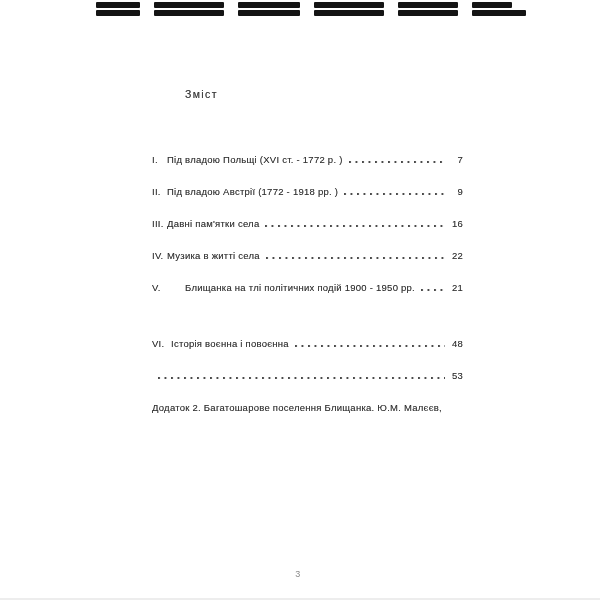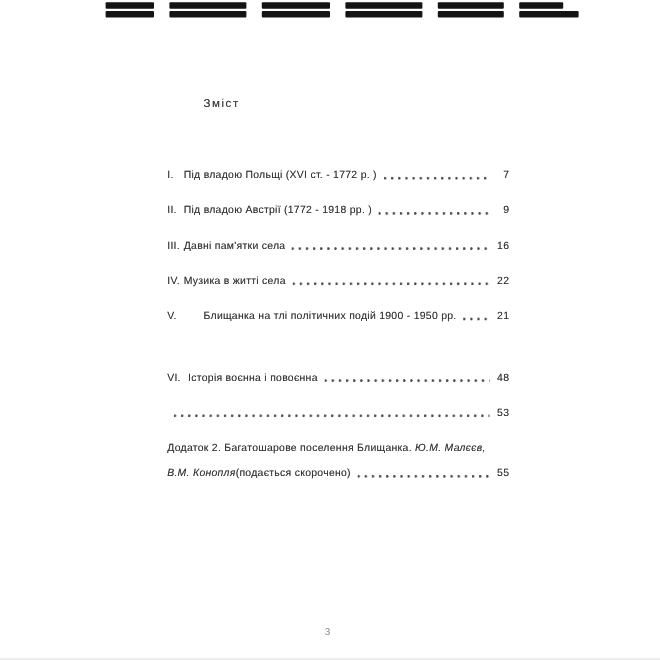--- a/index.html
+++ b/index.html
@@ -35,21 +35,21 @@
   .num-mid{min-width:19px;margin-top:24px;}
   .txt{flex:0 1 auto;}
   .leader{
     flex:1 1 auto;height:4px;align-self:flex-end;
     margin:0 5px 2px 6px;min-width:10px;
     background-image:radial-gradient(circle at 1px 2px,#4a4a4a .9px,transparent 1.45px);
     background-size:6.5px 4px;background-repeat:repeat-x;background-position:left bottom;
   }
   .pg{flex:0 0 auto;min-width:13px;text-align:right;}
   .entry-multi .lineA{margin-bottom:10px;white-space:nowrap;}
-  .it{font-style:italic;}
+  .it{}
   
   .folio{
     position:absolute;left:0;right:4px;top:569px;text-align:center;
     font-size:9px;color:#8a8a8a;letter-spacing:.5px;
   }
   
   .page-edge{position:absolute;left:0;right:0;bottom:0;height:2px;background:#ededed;}
 </style>
 </head>
 <body>
@@ -122,25 +122,19 @@
   <div class="row">
     <span class="leader"></span>
     <span class="pg">53</span>
   </div>
 
   <div class="entry-multi">
     <div class="lineA">
       <span>Додаток 2.  Багатошарове поселення Блищанка.</span>
       <span class="it">Ю.М.  Малєєв,</span>
     </div>
-    <div class="row">
-      <span class="it">В.М. Конопля</span>
-      <span class="txt"> (подається скорочено)</span>
-      <span class="leader"></span>
-      <span class="pg">55</span>
-    </div>
   </div>
 
 </div>
 
 <div class="folio">3</div>
 
 <div class="page-edge"></div>
 
 </body></html>

